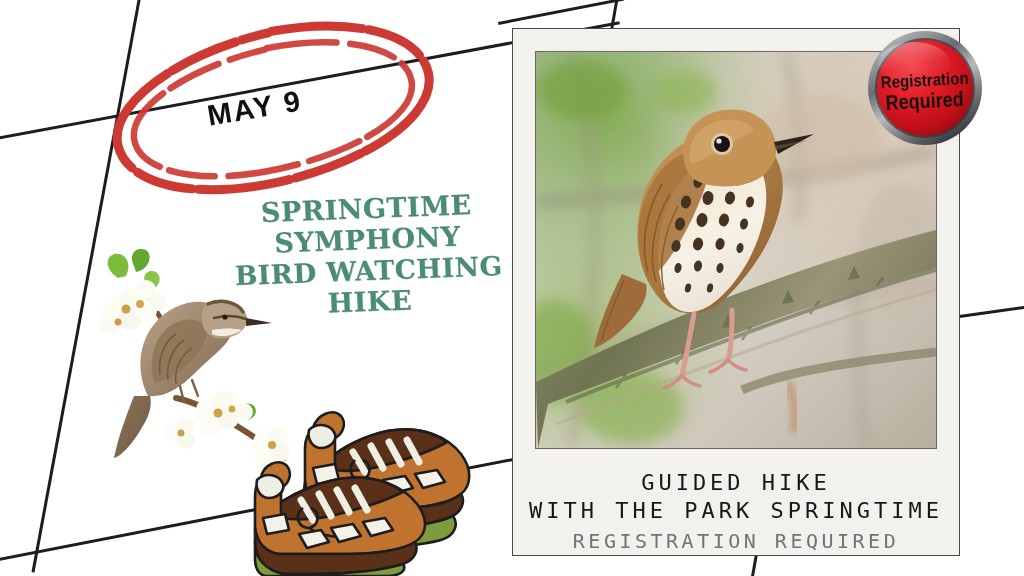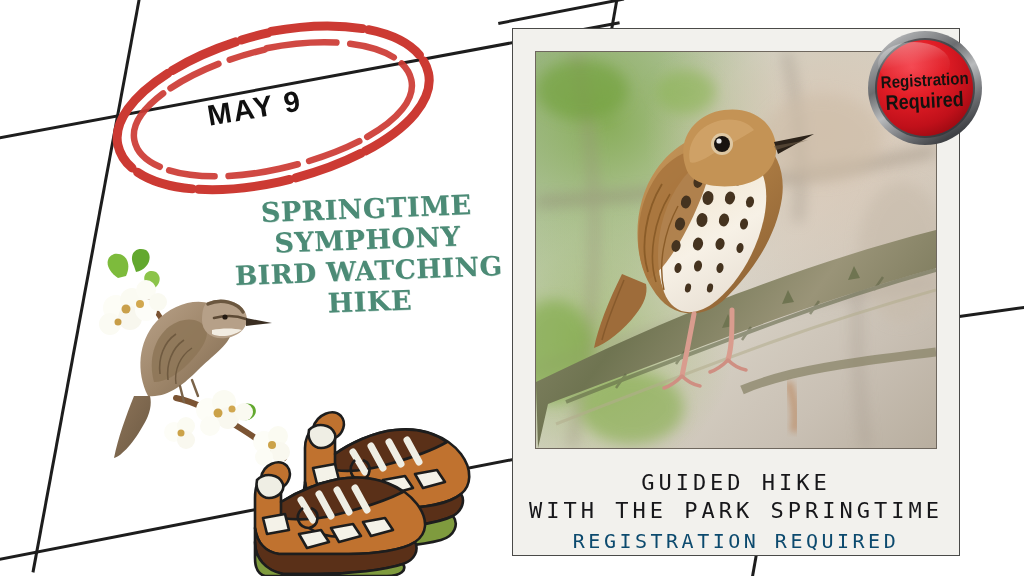--- a/index.html
+++ b/index.html
@@ -52,21 +52,21 @@
   .photo{position:absolute;left:22px;top:22px;width:400px;height:396px;
          border:1.5px solid #6e675e;overflow:hidden;background:#b9bcae;}
   .photo svg{width:100%;height:100%;display:block;}
   .caption{position:absolute;left:0;right:0;top:440px;text-align:center;}
   .cap1,.cap2{font-family:"DejaVu Sans Mono",monospace;
               color:#17171a;letter-spacing:4px;}
   .cap1{font-size:22px;line-height:28px;text-align:center;}
   .cap2{font-size:22px;line-height:28px;}
   .cap3{font-family:"DejaVu Sans Mono",monospace;
         font-size:20px;line-height:28px;letter-spacing:3.5px;
-        color:#0c4a6e;margin-top:2px;}
+        color:#737373;margin-top:2px;}
 
   
   .badge{position:absolute;left:866px;top:28px;width:118px;height:120px;}
   .badge svg{width:100%;height:100%;overflow:visible;}
 </style>
 </head>
 <body>
 
 <div id="poster">
 

